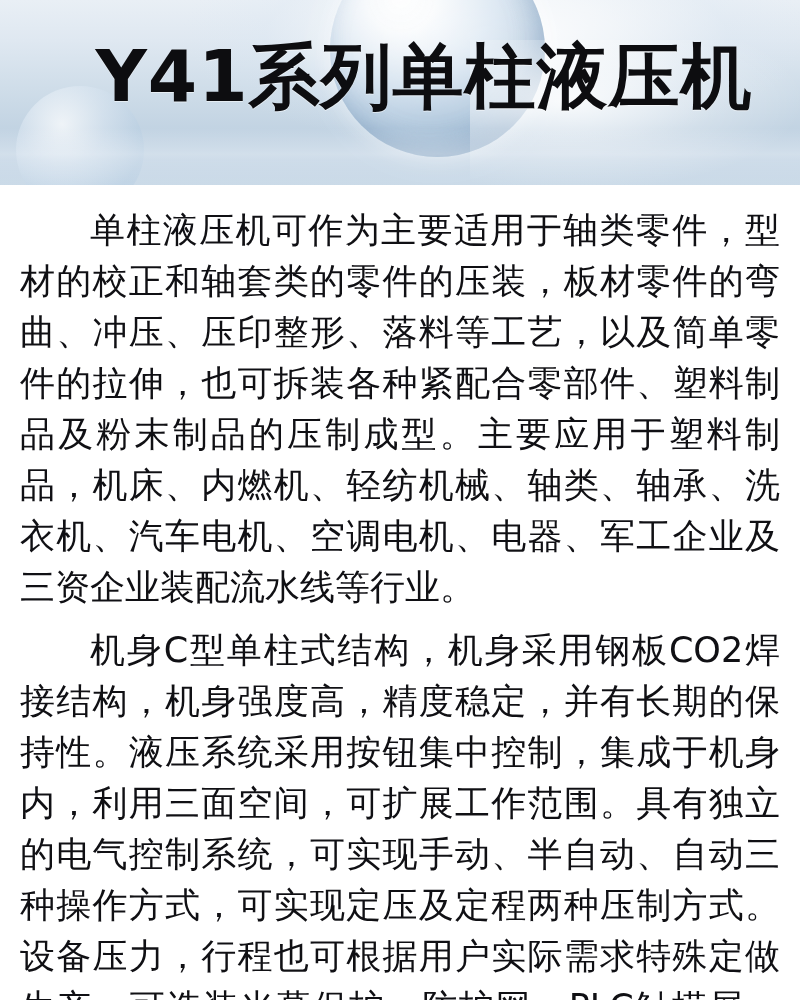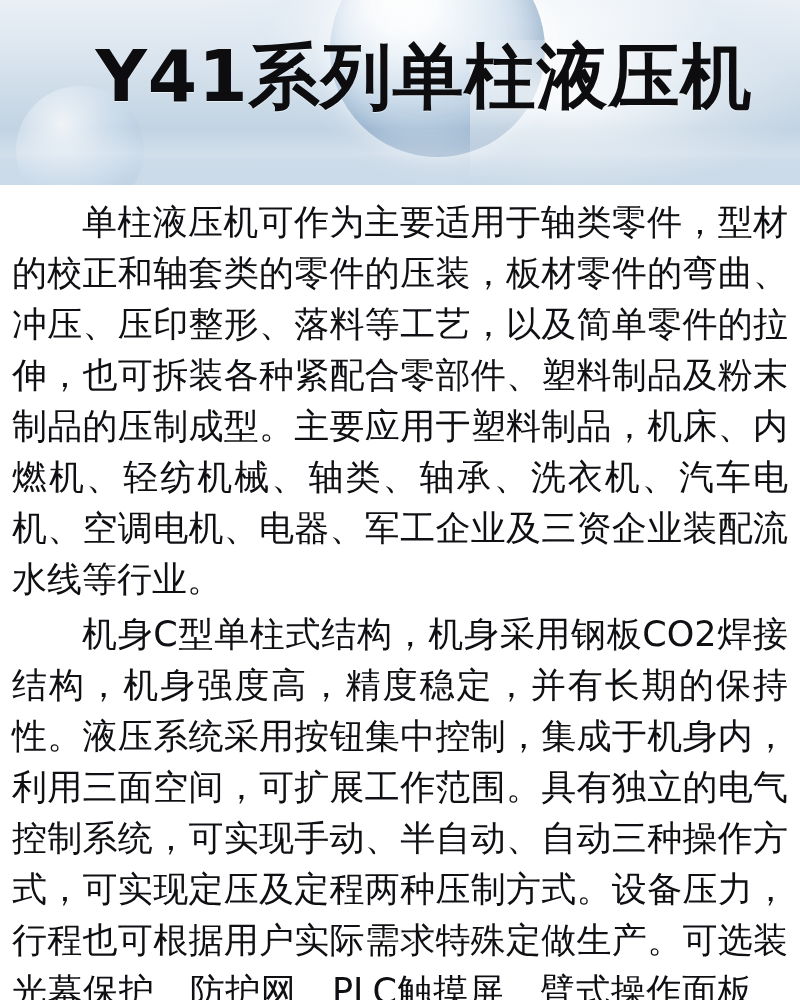--- a/index.html
+++ b/index.html
@@ -95,21 +95,21 @@
     padding: 8px 8px 0 8px;
     box-sizing: border-box;
   }
   .para {
     font-family: "DejaVu Sans", "Liberation Sans", sans-serif;
     font-size: 35px;
     line-height: 51px;
     color: #101014;
     text-align: justify;
     text-justify: inter-character;
-    margin: 4px;
+    margin: 12px;
     letter-spacing: 0px;
   }
   .para.indent {
     text-indent: 70px;
   }
   .para + .para {
     margin-top: 2px;
   }
 </style>
 </head>

